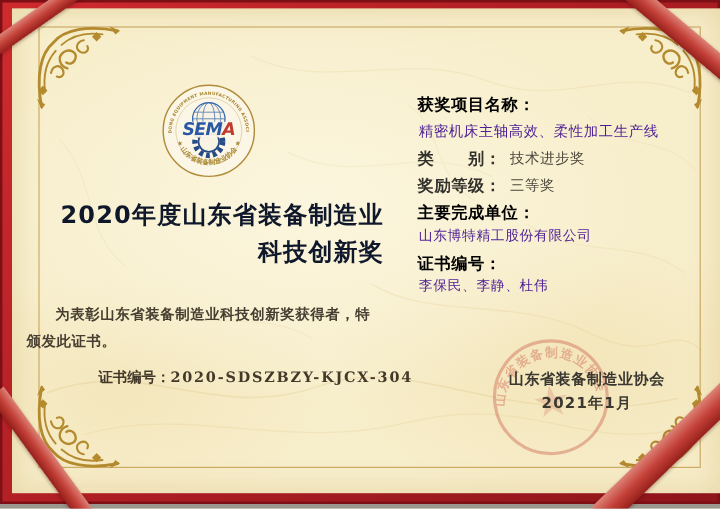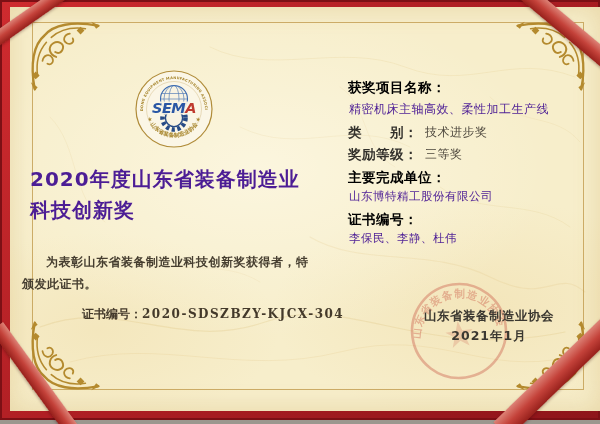--- a/index.html
+++ b/index.html
@@ -30,22 +30,22 @@
   
   .ribbon{position:absolute;background:linear-gradient(to bottom,#dd8276 0%,#c4423a 50%,#97201b 100%);
           box-shadow:0 1px 3px rgba(60,10,10,.35);z-index:30;}
   .ribbon.tl{width:96px;height:14px;left:-21px;top:11px;transform:rotate(-35deg);}
   .ribbon.tr{width:110px;height:17px;left:512px;top:19px;transform:rotate(40deg);}
   .ribbon.bl{width:126px;height:15px;left:-29px;top:370px;transform:rotate(54deg);}
   .ribbon.br{width:150px;height:22px;left:480px;top:367px;transform:rotate(-44deg);}
   
   .emblem{position:absolute;left:135px;top:70px;width:78px;height:78px;z-index:5;}
   
-  .title{position:absolute;left:30px;width:290px;text-align:left;
-         color:#4c1d95;font-weight:bold;font-size:20px;letter-spacing:1px;z-index:5;}
+  .title{position:absolute;left:30px;width:290px;text-align:right;
+         color:#0f172a;font-weight:bold;font-size:20px;letter-spacing:1px;z-index:5;}
   .title.l1{top:166px;}
   .title.l2{top:197px;}
   
   .citation{position:absolute;left:22px;top:239px;width:296px;
             font-family:Liberation Serif, serif;
             font-size:12px;line-height:1.85;letter-spacing:.5px;color:#463e30;
             text-indent:2em;font-weight:bold;z-index:5;}
   
   .certno{position:absolute;left:82px;top:306px;z-index:5;
           font-family:"DejaVu Serif","Liberation Serif",serif;

